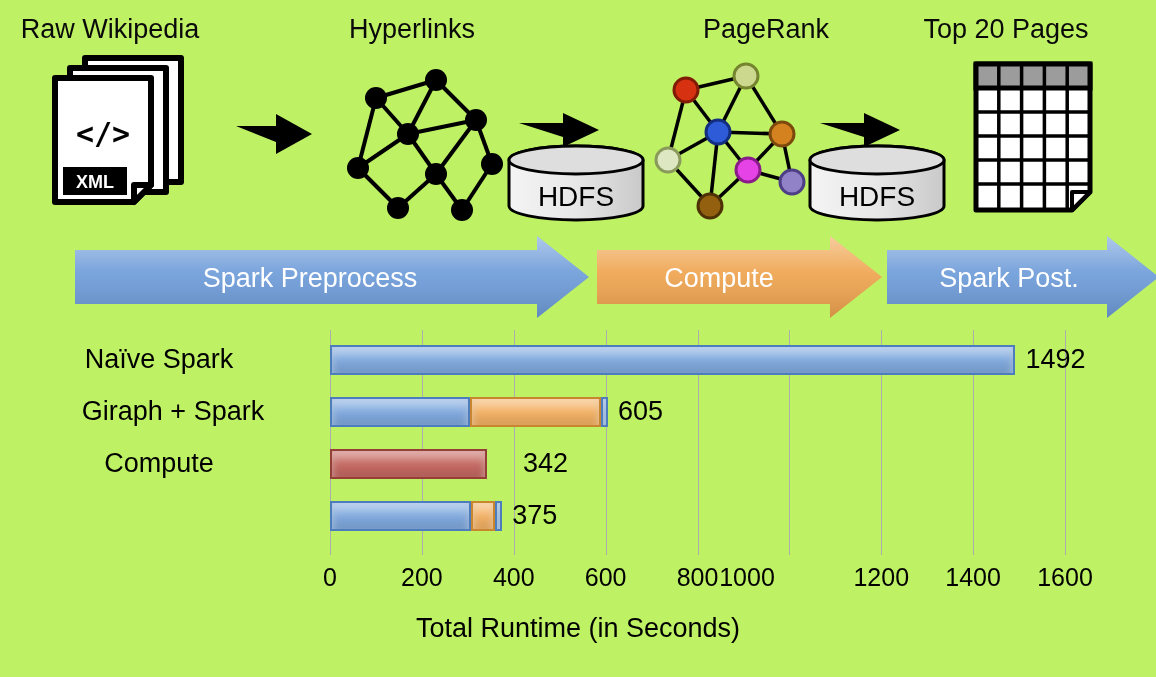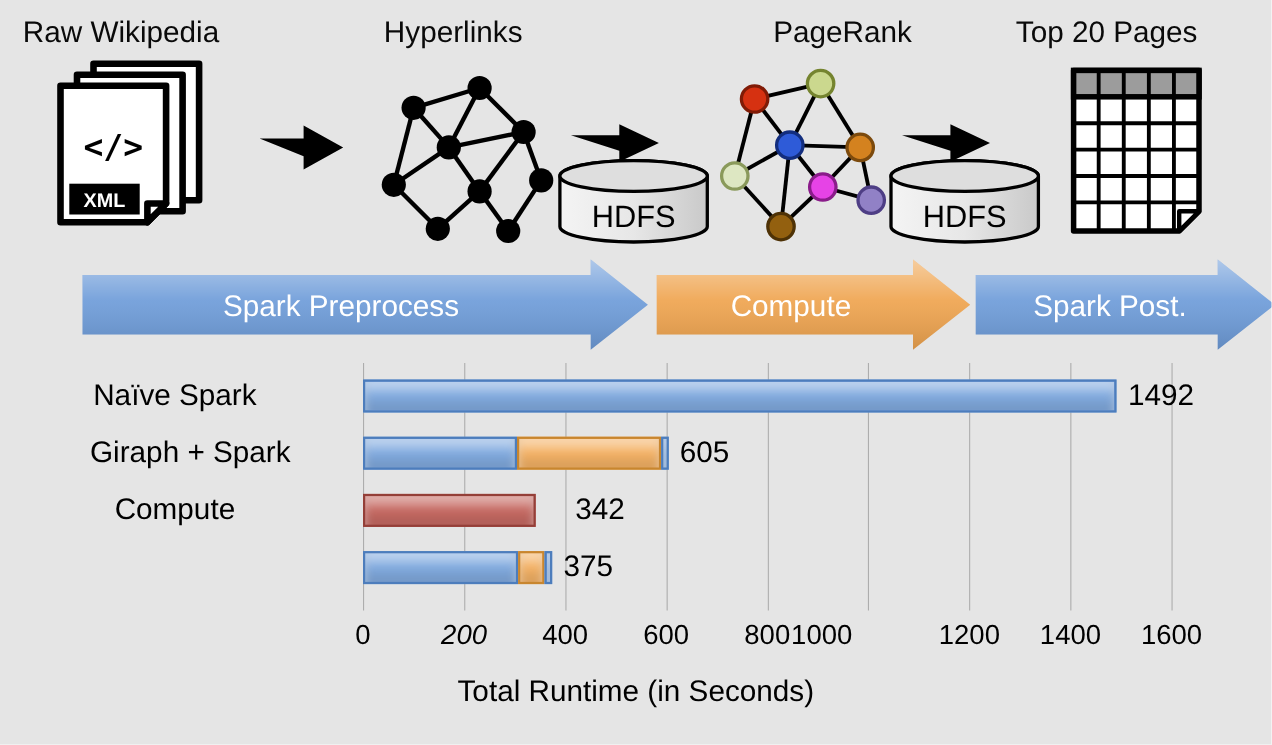--- a/index.html
+++ b/index.html
@@ -1,18 +1,18 @@
 <!DOCTYPE html>
 <html><head>
 <meta charset="utf-8">
 <style>
   * { margin:0; padding:0; box-sizing:border-box; }
   html,body { background:#ffffff; }
   body { font-family:"Liberation Sans", sans-serif; color:#000; }
-  #stage { position:relative; width:1156px; height:677px; background:#e5e5e5; overflow:hidden; }
+  #stage { position:relative; width:1156px; height:677px; background:#bef264; overflow:hidden; }
   .abs { position:absolute; }
   .stage-label { position:absolute; top:14px; width:220px; text-align:center; font-size:27px; color:#0a0a0a; }
   .banner { position:absolute; overflow:visible; }
   .banner text { font-size:27px; fill:#ffffff; font-family:"Liberation Sans", sans-serif; }
   .gridline { position:absolute; width:1px; background:#adadad; }
   .bar-seg { position:absolute; height:30px; border:2px solid #000;
              box-shadow: inset 0 8px 9px rgba(255,255,255,0.45), inset 0 -8px 9px rgba(0,0,0,0.10); }
   .cat-label { position:absolute; font-size:27px; text-align:center; color:#000; white-space:nowrap; }
   .val-label { position:absolute; font-size:27px; color:#000; white-space:nowrap; }
   .tick-label { position:absolute; width:90px; text-align:center; font-size:25px; color:#000; }
@@ -192,21 +192,21 @@
     <path d="M0 17 H220 V3 L272 44 L220 85 V71 H0 Z" fill="#6E9CD9"></path>
     <path d="M0 17 H220 V3 L272 44 L220 85 V71 H0 Z" fill="url(#sh3)"></path>
     <text x="122" y="54" text-anchor="middle">Spark Post.</text>
   </svg>
 
   <div id="chart-section" class="abs" style="left:0;top:325px;width:1156px;height:352px">
     <div class="axis-label" style="left:0;top:288px;width:1156px">Total Runtime (in Seconds)</div>
   <div class="gridline" style="left: 330px; top: 5px; height: 225px;"></div>
       <div class="tick-label" style="left: 285px; top: 238px;">0</div>
       <div class="gridline" style="left: 421.875px; top: 5px; height: 225px;"></div>
-      <div class="tick-label" style="left: 376.875px; top: 238px; font-style: italic;">200</div>
+      <div class="tick-label" style="left: 376.875px; top: 238px;">200</div>
       <div class="gridline" style="left: 513.75px; top: 5px; height: 225px;"></div>
       <div class="tick-label" style="left: 468.75px; top: 238px;">400</div>
       <div class="gridline" style="left: 605.625px; top: 5px; height: 225px;"></div>
       <div class="tick-label" style="left: 560.625px; top: 238px;">600</div>
       <div class="gridline" style="left: 697.5px; top: 5px; height: 225px;"></div>
       <div class="tick-label" style="left: 652.5px; top: 238px;">800</div>
       <div class="gridline" style="left: 789.375px; top: 5px; height: 225px;"></div>
       <div class="tick-label" style="left: 702px; top: 238px; text-align: center;">1000</div>
       <div class="gridline" style="left: 881.25px; top: 5px; height: 225px;"></div>
       <div class="tick-label" style="left: 836.25px; top: 238px;">1200</div>

